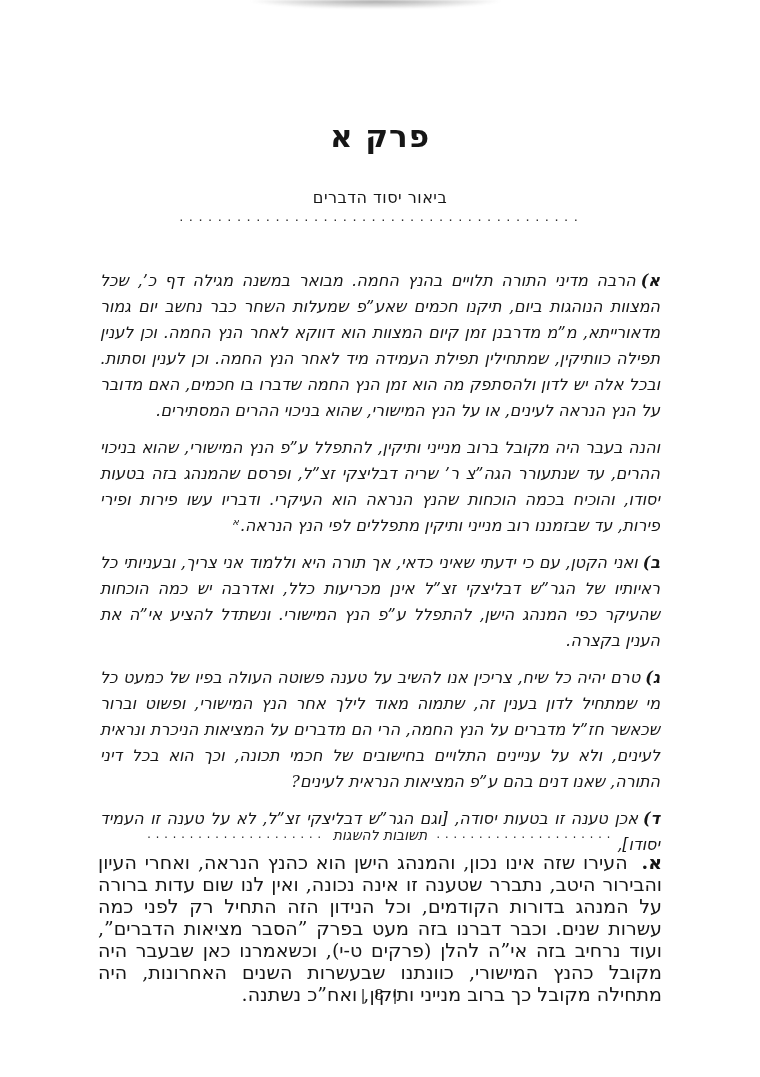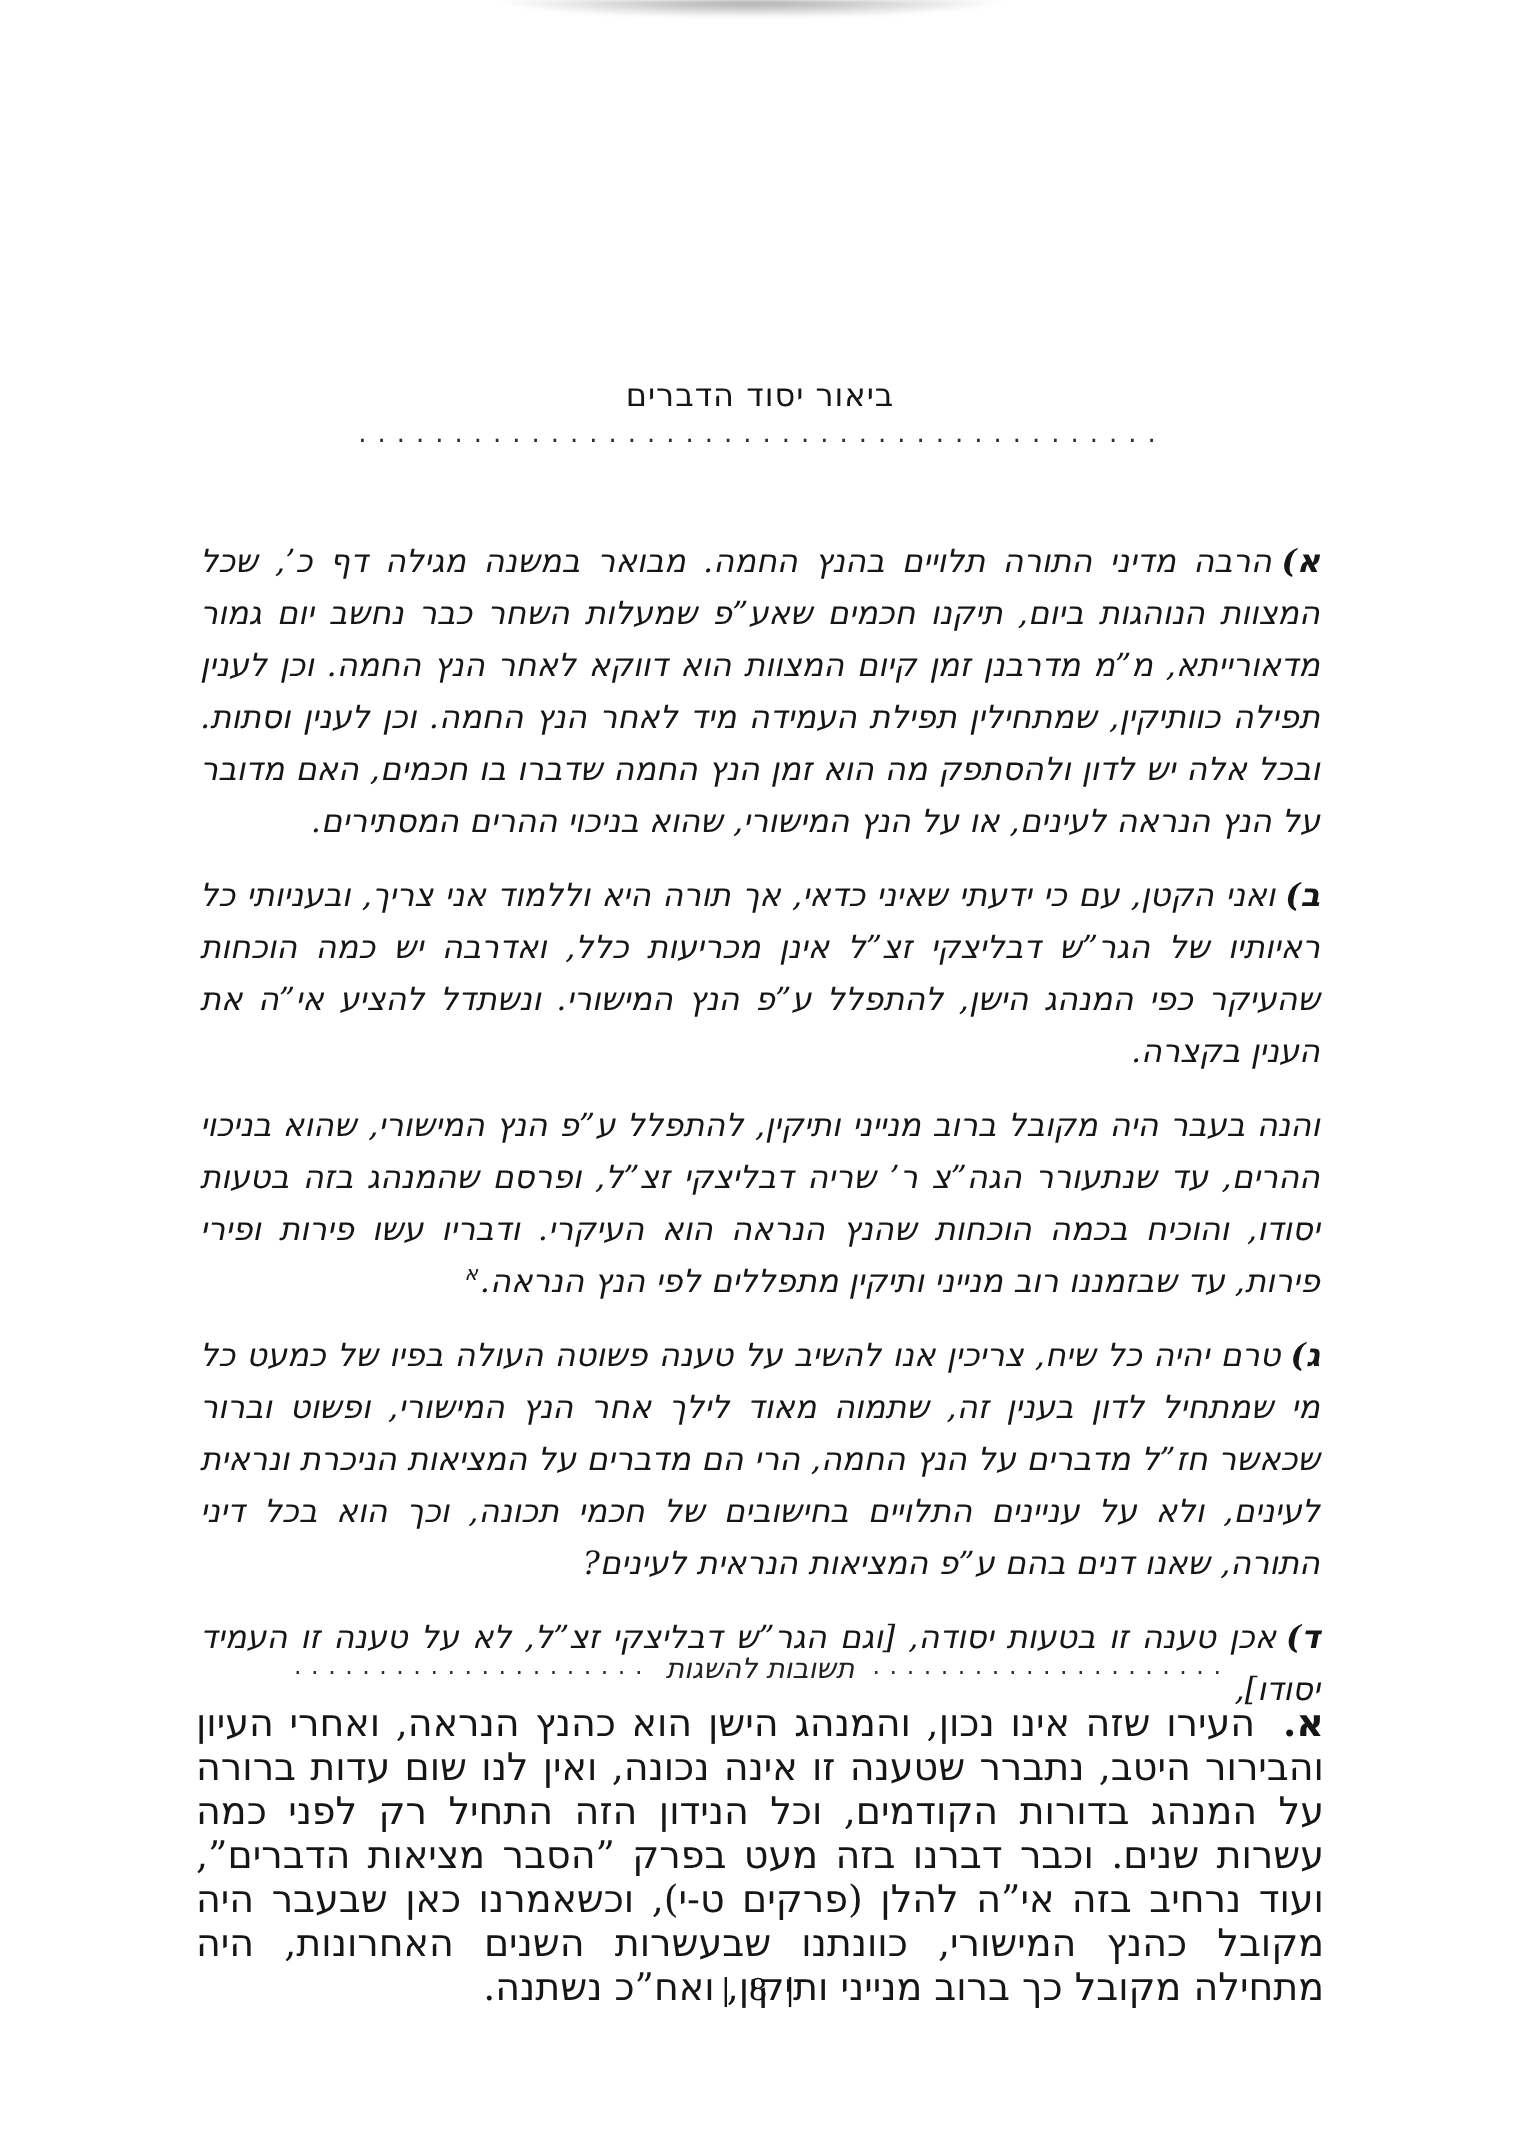--- a/index.html
+++ b/index.html
@@ -66,33 +66,34 @@
     font-size:15px;color:#111;letter-spacing:2px;
   }
 </style>
 </head>
 <body>
 
 <div class="page">
 
   <div class="scan-artifact"></div>
 
+  <div class="title">פרק א</div>
 
   <div class="subtitle">ביאור יסוד הדברים</div>
   <div class="subtitle-dots">..........................................</div>
 
   <div class="body-text">
     <p class="para">
       <b class="lead">א)</b><span>הרבה מדיני התורה תלויים בהנץ החמה. מבואר במשנה מגילה דף כ’, שכל המצוות הנוהגות ביום, תיקנו חכמים שאע”פ שמעלות השחר כבר נחשב יום גמור מדאורייתא, מ”מ מדרבנן זמן קיום המצוות הוא דווקא לאחר הנץ החמה. וכן לענין תפילה כוותיקין, שמתחילין תפילת העמידה מיד לאחר הנץ החמה. וכן לענין וסתות. ובכל אלה יש לדון ולהסתפק מה הוא זמן הנץ החמה שדברו בו חכמים, האם מדובר על הנץ הנראה לעינים, או על הנץ המישורי, שהוא בניכוי ההרים המסתירים.</span>
     </p>
     <p class="para">
-      <b class="lead">ב)</b><span>ואני הקטן, עם כי ידעתי שאיני כדאי, אך תורה היא וללמוד אני צריך, ובעניותי כל ראיותיו של הגר”ש דבליצקי זצ”ל אינן מכריעות כלל, ואדרבה יש כמה הוכחות שהעיקר כפי המנהג הישן, להתפלל ע”פ הנץ המישורי. ונשתדל להציע אי”ה את הענין בקצרה.</span>
+      <span>והנה בעבר היה מקובל ברוב מנייני ותיקין, להתפלל ע”פ הנץ המישורי, שהוא בניכוי ההרים, עד שנתעורר הגה”צ ר’ שריה דבליצקי זצ”ל, ופרסם שהמנהג בזה בטעות יסודו, והוכיח בכמה הוכחות שהנץ הנראה הוא העיקרי. ודבריו עשו פירות ופירי פירות, עד שבזמננו רוב מנייני ותיקין מתפללים לפי הנץ הנראה.</span><sup class="fn-ref">א</sup>
     </p>
     <p class="para">
-      <span>והנה בעבר היה מקובל ברוב מנייני ותיקין, להתפלל ע”פ הנץ המישורי, שהוא בניכוי ההרים, עד שנתעורר הגה”צ ר’ שריה דבליצקי זצ”ל, ופרסם שהמנהג בזה בטעות יסודו, והוכיח בכמה הוכחות שהנץ הנראה הוא העיקרי. ודבריו עשו פירות ופירי פירות, עד שבזמננו רוב מנייני ותיקין מתפללים לפי הנץ הנראה.</span><sup class="fn-ref">א</sup>
+      <b class="lead">ב)</b><span>ואני הקטן, עם כי ידעתי שאיני כדאי, אך תורה היא וללמוד אני צריך, ובעניותי כל ראיותיו של הגר”ש דבליצקי זצ”ל אינן מכריעות כלל, ואדרבה יש כמה הוכחות שהעיקר כפי המנהג הישן, להתפלל ע”פ הנץ המישורי. ונשתדל להציע אי”ה את הענין בקצרה.</span>
     </p>
     <p class="para">
       <b class="lead">ג)</b><span>טרם יהיה כל שיח, צריכין אנו להשיב על טענה פשוטה העולה בפיו של כמעט כל מי שמתחיל לדון בענין זה, שתמוה מאוד לילך אחר הנץ המישורי, ופשוט וברור שכאשר חז”ל מדברים על הנץ החמה, הרי הם מדברים על המציאות הניכרת ונראית לעינים, ולא על עניינים התלויים בחישובים של חכמי תכונה, וכך הוא בכל דיני התורה, שאנו דנים בהם ע”פ המציאות הנראית לעינים?</span>
     </p>
     <p class="para">
       <b class="lead">ד)</b><span>אכן טענה זו בטעות יסודה, [וגם הגר”ש דבליצקי זצ”ל, לא על טענה זו העמיד יסודו],</span>
     </p>
   </div>
 
   <div class="fn-sep">

